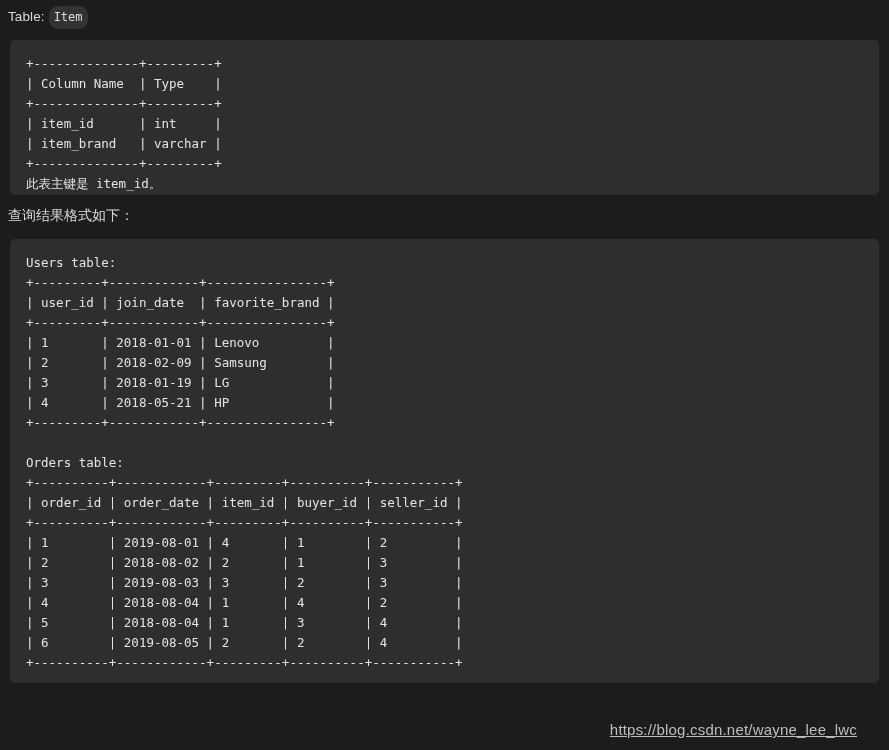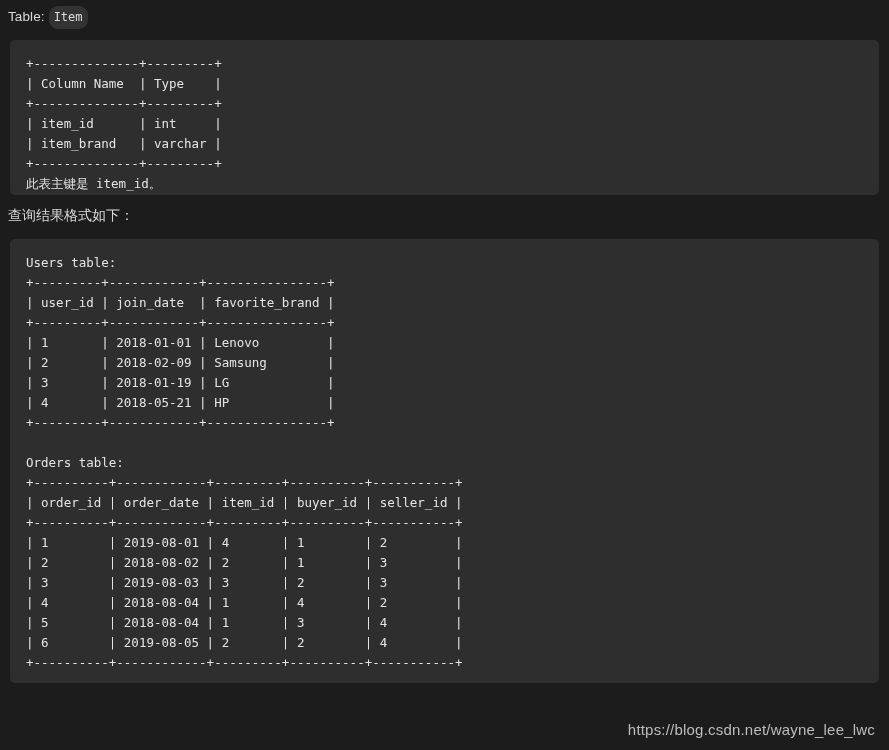--- a/index.html
+++ b/index.html
@@ -95,28 +95,29 @@
     padding-bottom: 12px;
     font-family: Liberation Mono, monospace;
   }
   .bold-num {
     font-weight: bold;
   }
 
   
   .watermark {
     position: absolute;
-    right: 14px;
+    right: 32px;
     bottom: 12px;
     font-family: "Liberation Sans", sans-serif;
     font-size: 15px;
     color: #bdbdbd;
     letter-spacing: 0.2px;
     user-select: none;
     pointer-events: none;
+    text-decoration: underline;
   }
 </style>
 </head>
 <body>
 
 <div class="page">
 
   <div class="table-heading">
     <span class="lbl">Table:</span><span class="inline-code">Item</span>
   </div>

